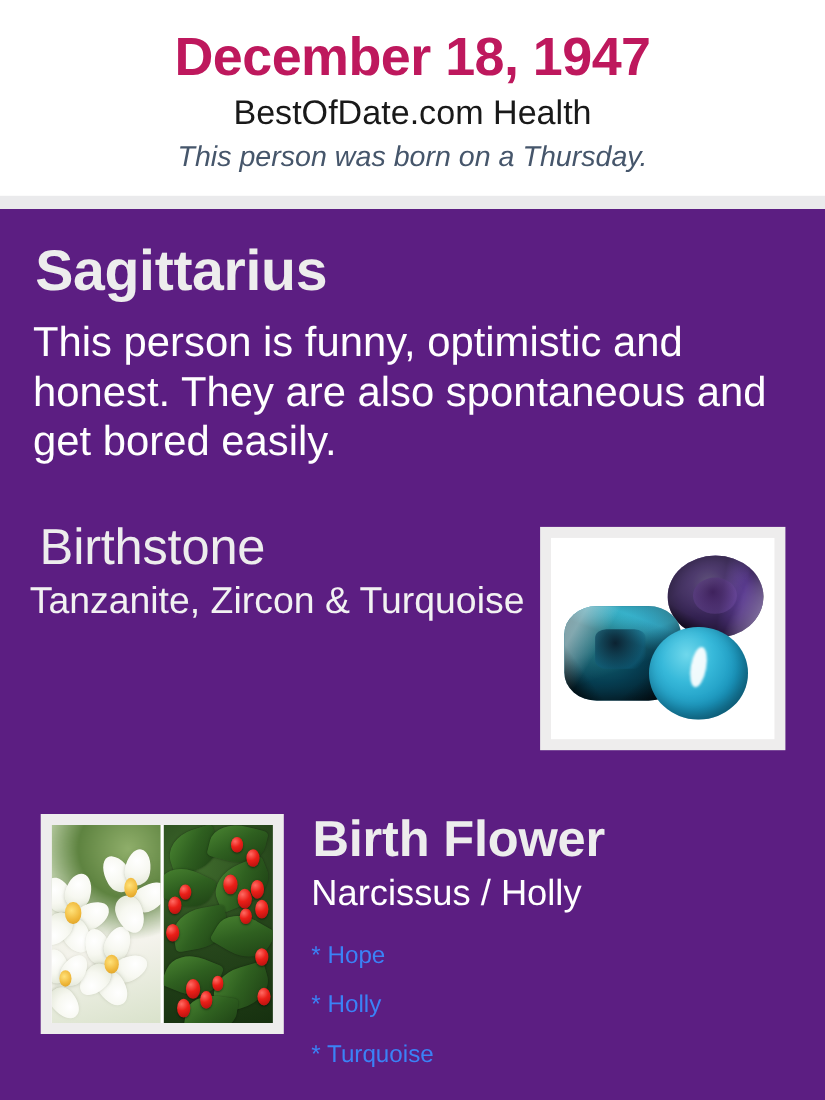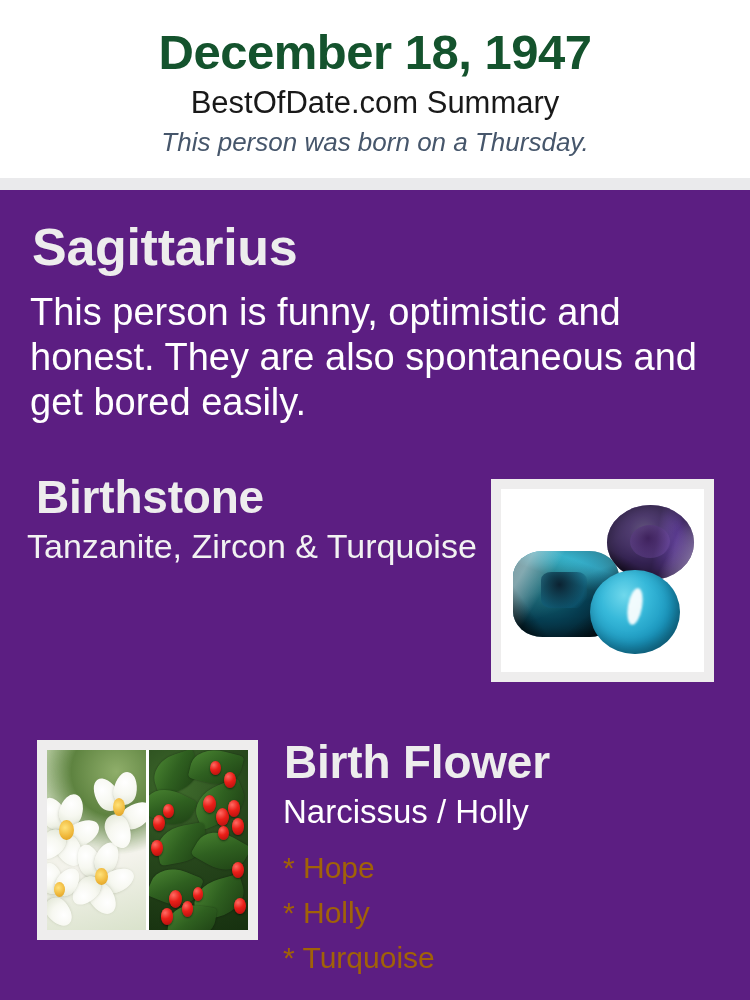--- a/index.html
+++ b/index.html
@@ -30,21 +30,21 @@
     width: 750px;
     height: 178px;
     background: #ffffff;
     text-align: center;
     box-sizing: border-box;
     padding-top: 22px;
   }
   .date-title {
     font-size: 49px;
     font-weight: bold;
-    color: #14532d;
+    color: #be185d;
     line-height: 60px;
     letter-spacing: -0.5px;
     margin: 0;
     white-space: nowrap;
   }
   .site-summary {
     font-size: 31px;
     font-weight: normal;
     color: #191919;
     line-height: 42px;
@@ -110,21 +110,21 @@
     left: 0;
     top: 280px;
     width: 750px;
     height: 230px;
   }
   .stone-heading {
     position: absolute;
     left: 36px;
     top: 0px;
     font-size: 46px;
-    font-weight: bold;
+    font-weight: normal;
     color: #ededed;
     line-height: 54px;
     margin: 0;
     letter-spacing: -0.2px;
   }
   .stone-names {
     position: absolute;
     left: 27px;
     top: 58px;
     font-size: 34px;
@@ -347,34 +347,34 @@
   }
   .flower-traits {
     position: absolute;
     left: 283px;
     top: 110px;
     margin: 0;
     padding: 0;
     list-style: none;
   }
   .flower-traits li {
-    font-size: 30px;
-    color: #a16207;
+    font-size: 22px;
+    color: #3b82f6;
     line-height: 45px;
     white-space: nowrap;
   }
 </style>
 </head>
 <body>
 
 <div class="page">
 
   <div class="header">
     <h1 class="date-title">December 18, 1947</h1>
-    <div class="site-summary">BestOfDate.com Summary</div>
+    <div class="site-summary">BestOfDate.com Health</div>
     <div class="born-line">This person was born on a Thursday.</div>
   </div>
 
   <div class="divider-band"></div>
 
   <div class="purple-body">
 
     <h2 class="sign-name">Sagittarius</h2>
     <p class="sign-desc">This person is funny, optimistic and honest. They are also spontaneous and get bored easily.</p>
 

